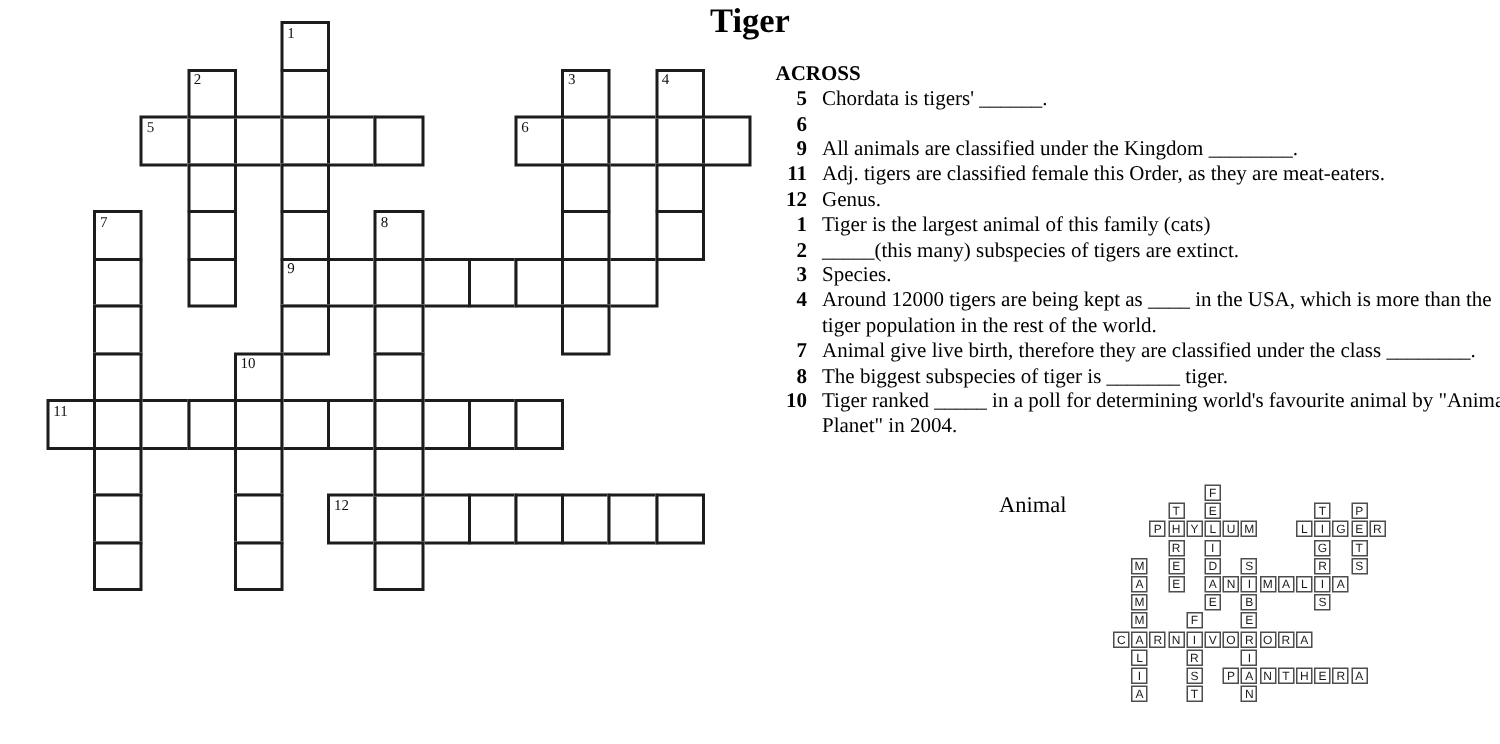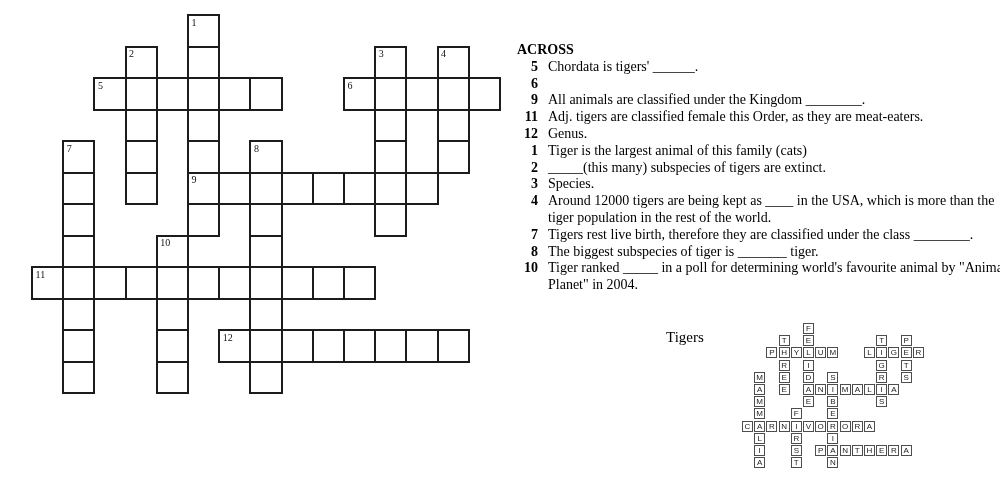--- a/index.html
+++ b/index.html
@@ -84,20 +84,21 @@
     font-size: 8px;
     line-height: 9.5px;
     text-align: center;
     color: #1a1a1a;
   }
 </style>
 </head>
 <body>
 
 <div class="page">
+  <div class="title">Tiger</div>
 
   <div id="main-grid">
       <div class="mcell" style="left: 93.4px; top: 77px;">
         <span class="mnum">5</span>
       </div>
       <div class="mcell" style="left: 124.6px; top: 77px;"></div>
       <div class="mcell" style="left: 155.8px; top: 77px;"></div>
       <div class="mcell" style="left: 187px; top: 77px;"></div>
       <div class="mcell" style="left: 218.2px; top: 77px;"></div>
       <div class="mcell" style="left: 249.4px; top: 77px;"></div>
@@ -225,35 +226,35 @@
           <span class="clue-num">3</span>
           <span class="clue-text">Species.</span>
         </div>
         <div class="clue">
           <span class="clue-num">4</span>
           <span class="clue-text">Around 12000 tigers are being kept as ____ in the USA, which is more than the
 tiger population in the rest of the world.</span>
         </div>
         <div class="clue">
           <span class="clue-num">7</span>
-          <span class="clue-text">Tigers rest live birth, therefore they are classified under the class ________.</span>
+          <span class="clue-text">Animal give live birth, therefore they are classified under the class ________.</span>
         </div>
         <div class="clue">
           <span class="clue-num">8</span>
           <span class="clue-text">The biggest subspecies of tiger is _______ tiger.</span>
         </div>
         <div class="clue">
           <span class="clue-num">10</span>
           <span class="clue-text">Tiger ranked _____ in a poll for determining world's favourite animal by "Animal
 Planet" in 2004.</span>
         </div>
       </div>
   </div>
 
-  <div class="answers-label">Tigers</div>
+  <div class="answers-label">Animal</div>
   <div id="answers-grid">
       <div class="acell" style="left: 766.4px; top: 347.4px;">P</div>
       <div class="acell" style="left: 778.6px; top: 347.4px;">H</div>
       <div class="acell" style="left: 790.8px; top: 347.4px;">Y</div>
       <div class="acell" style="left: 803px; top: 347.4px;">L</div>
       <div class="acell" style="left: 815.2px; top: 347.4px;">U</div>
       <div class="acell" style="left: 827.4px; top: 347.4px;">M</div>
       <div class="acell" style="left: 864px; top: 347.4px;">L</div>
       <div class="acell" style="left: 876.2px; top: 347.4px;">I</div>
       <div class="acell" style="left: 888.4px; top: 347.4px;">G</div>

